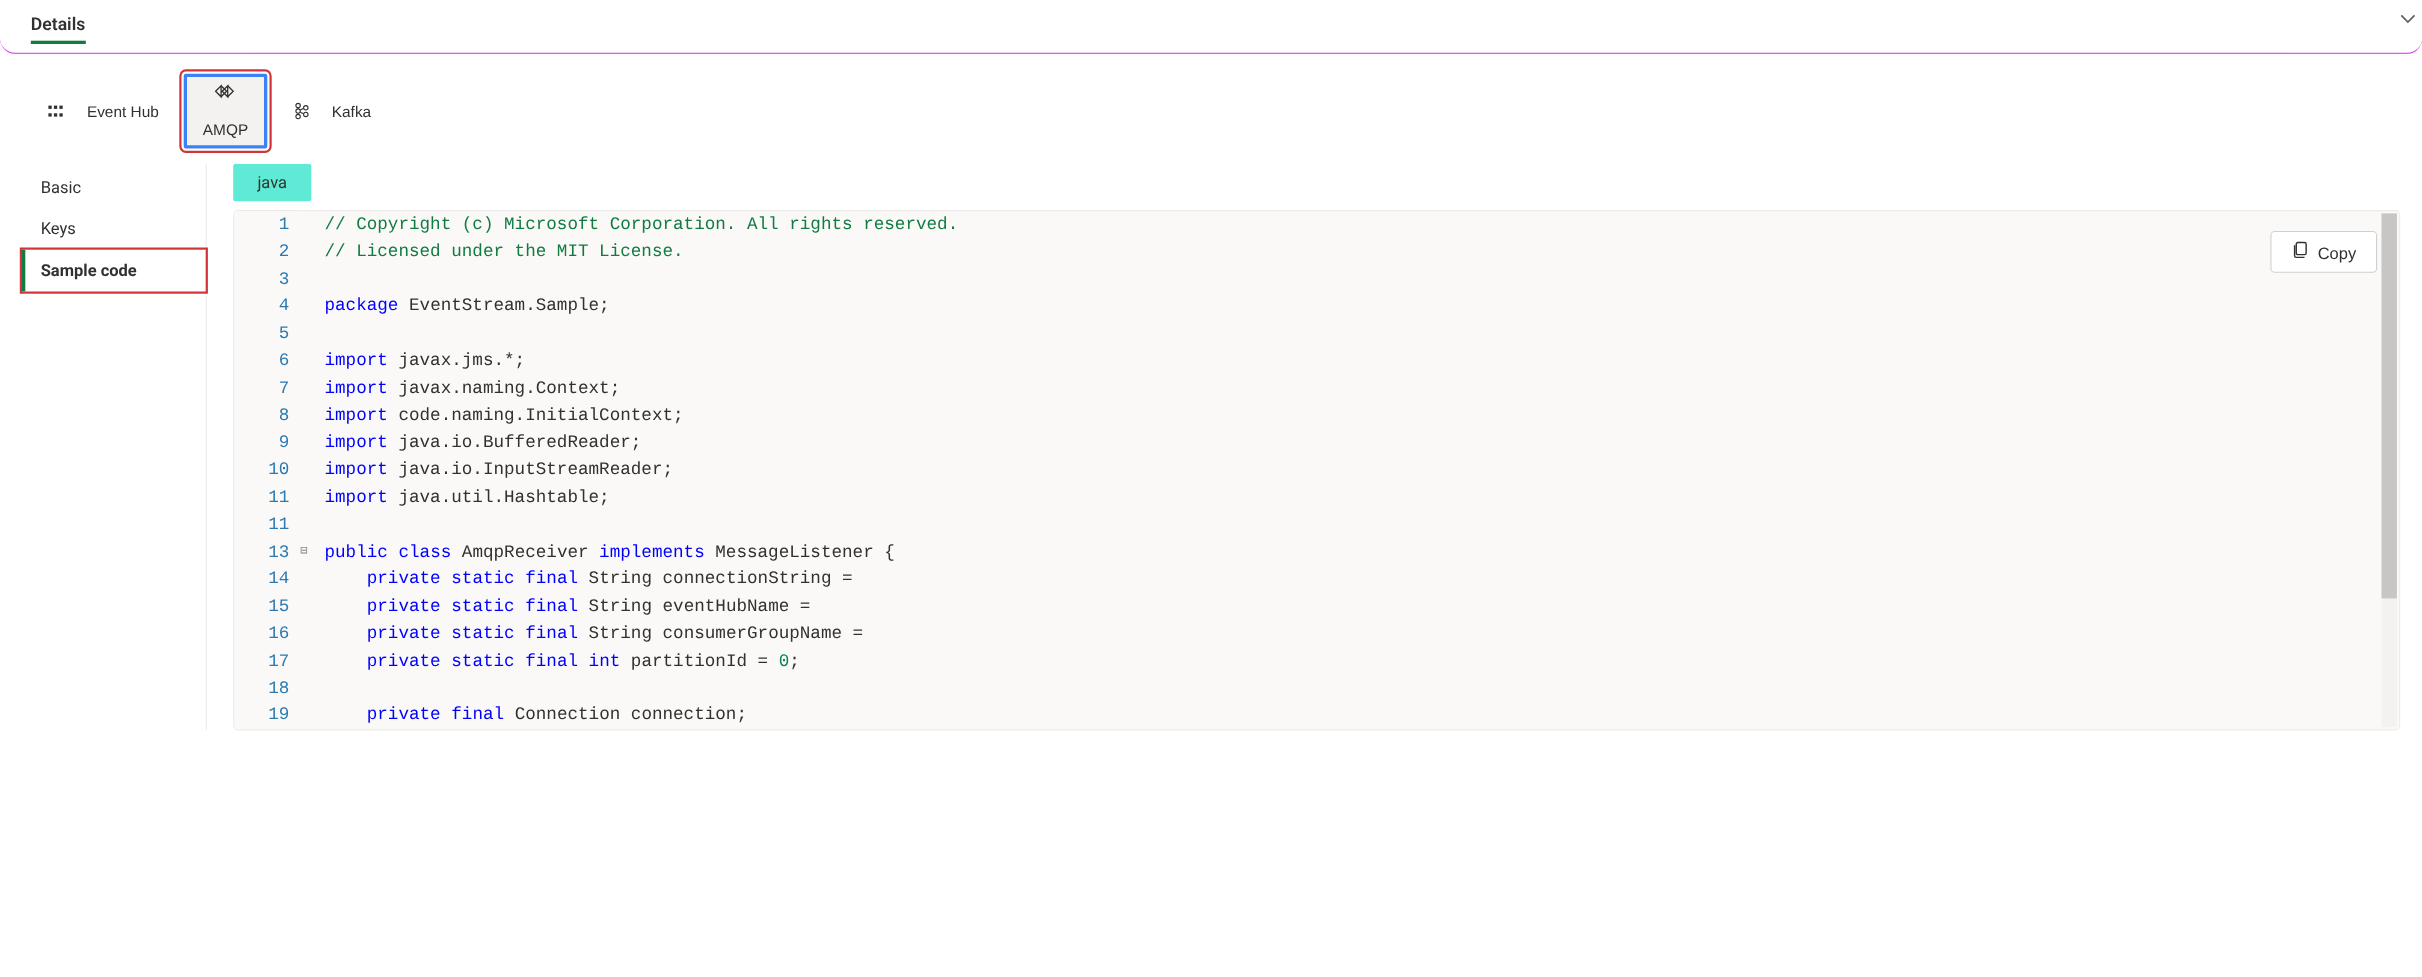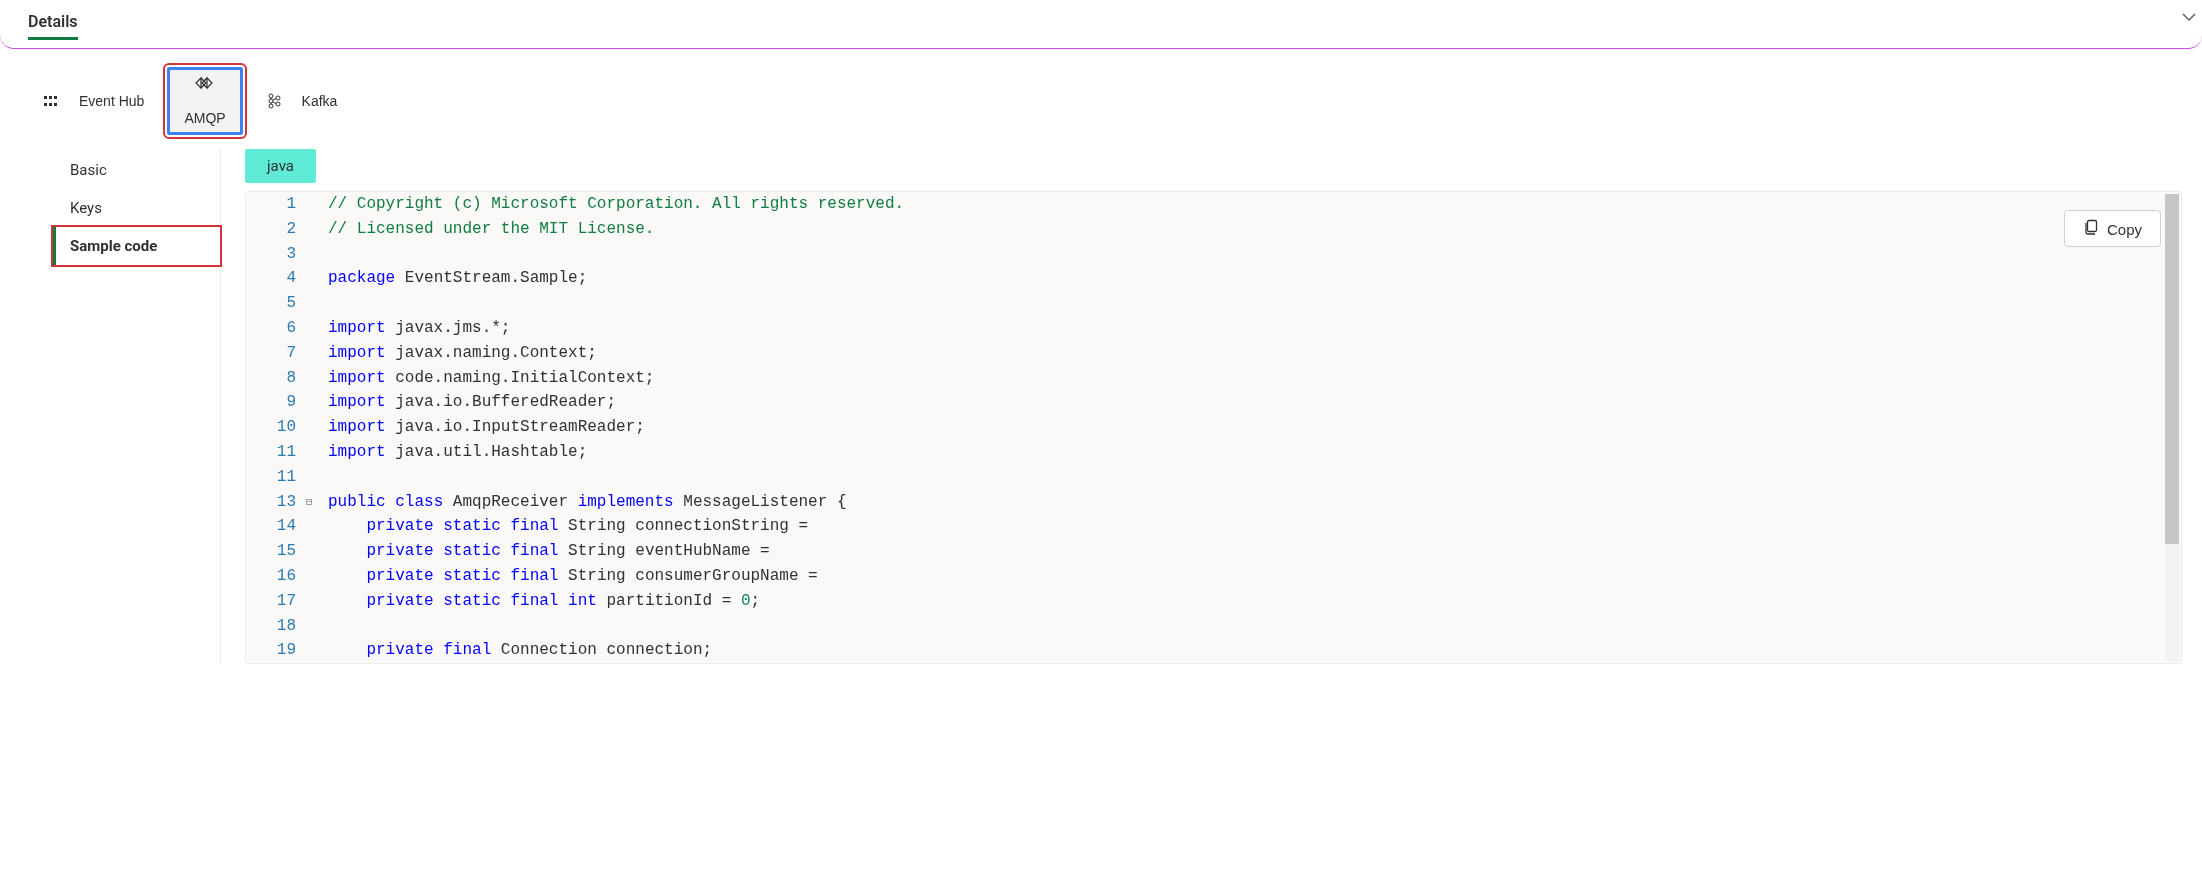--- a/index.html
+++ b/index.html
@@ -53,21 +53,20 @@
       outline-offset: 2px;
     }
     .tab-icon {
       display: inline-flex;
       align-items: center;
       justify-content: center;
     }
     .main-area {
       display: flex;
       padding: 0 20px 10px 20px;
-      margin-left: 33px;
     }
     .side-nav {
       width: 168px;
       flex-shrink: 0;
       padding-top: 2px;
       border-right: 1px solid #edebe9;
     }
     .side-nav-item {
       padding: 10px 14px;
       font-size: 15px;

